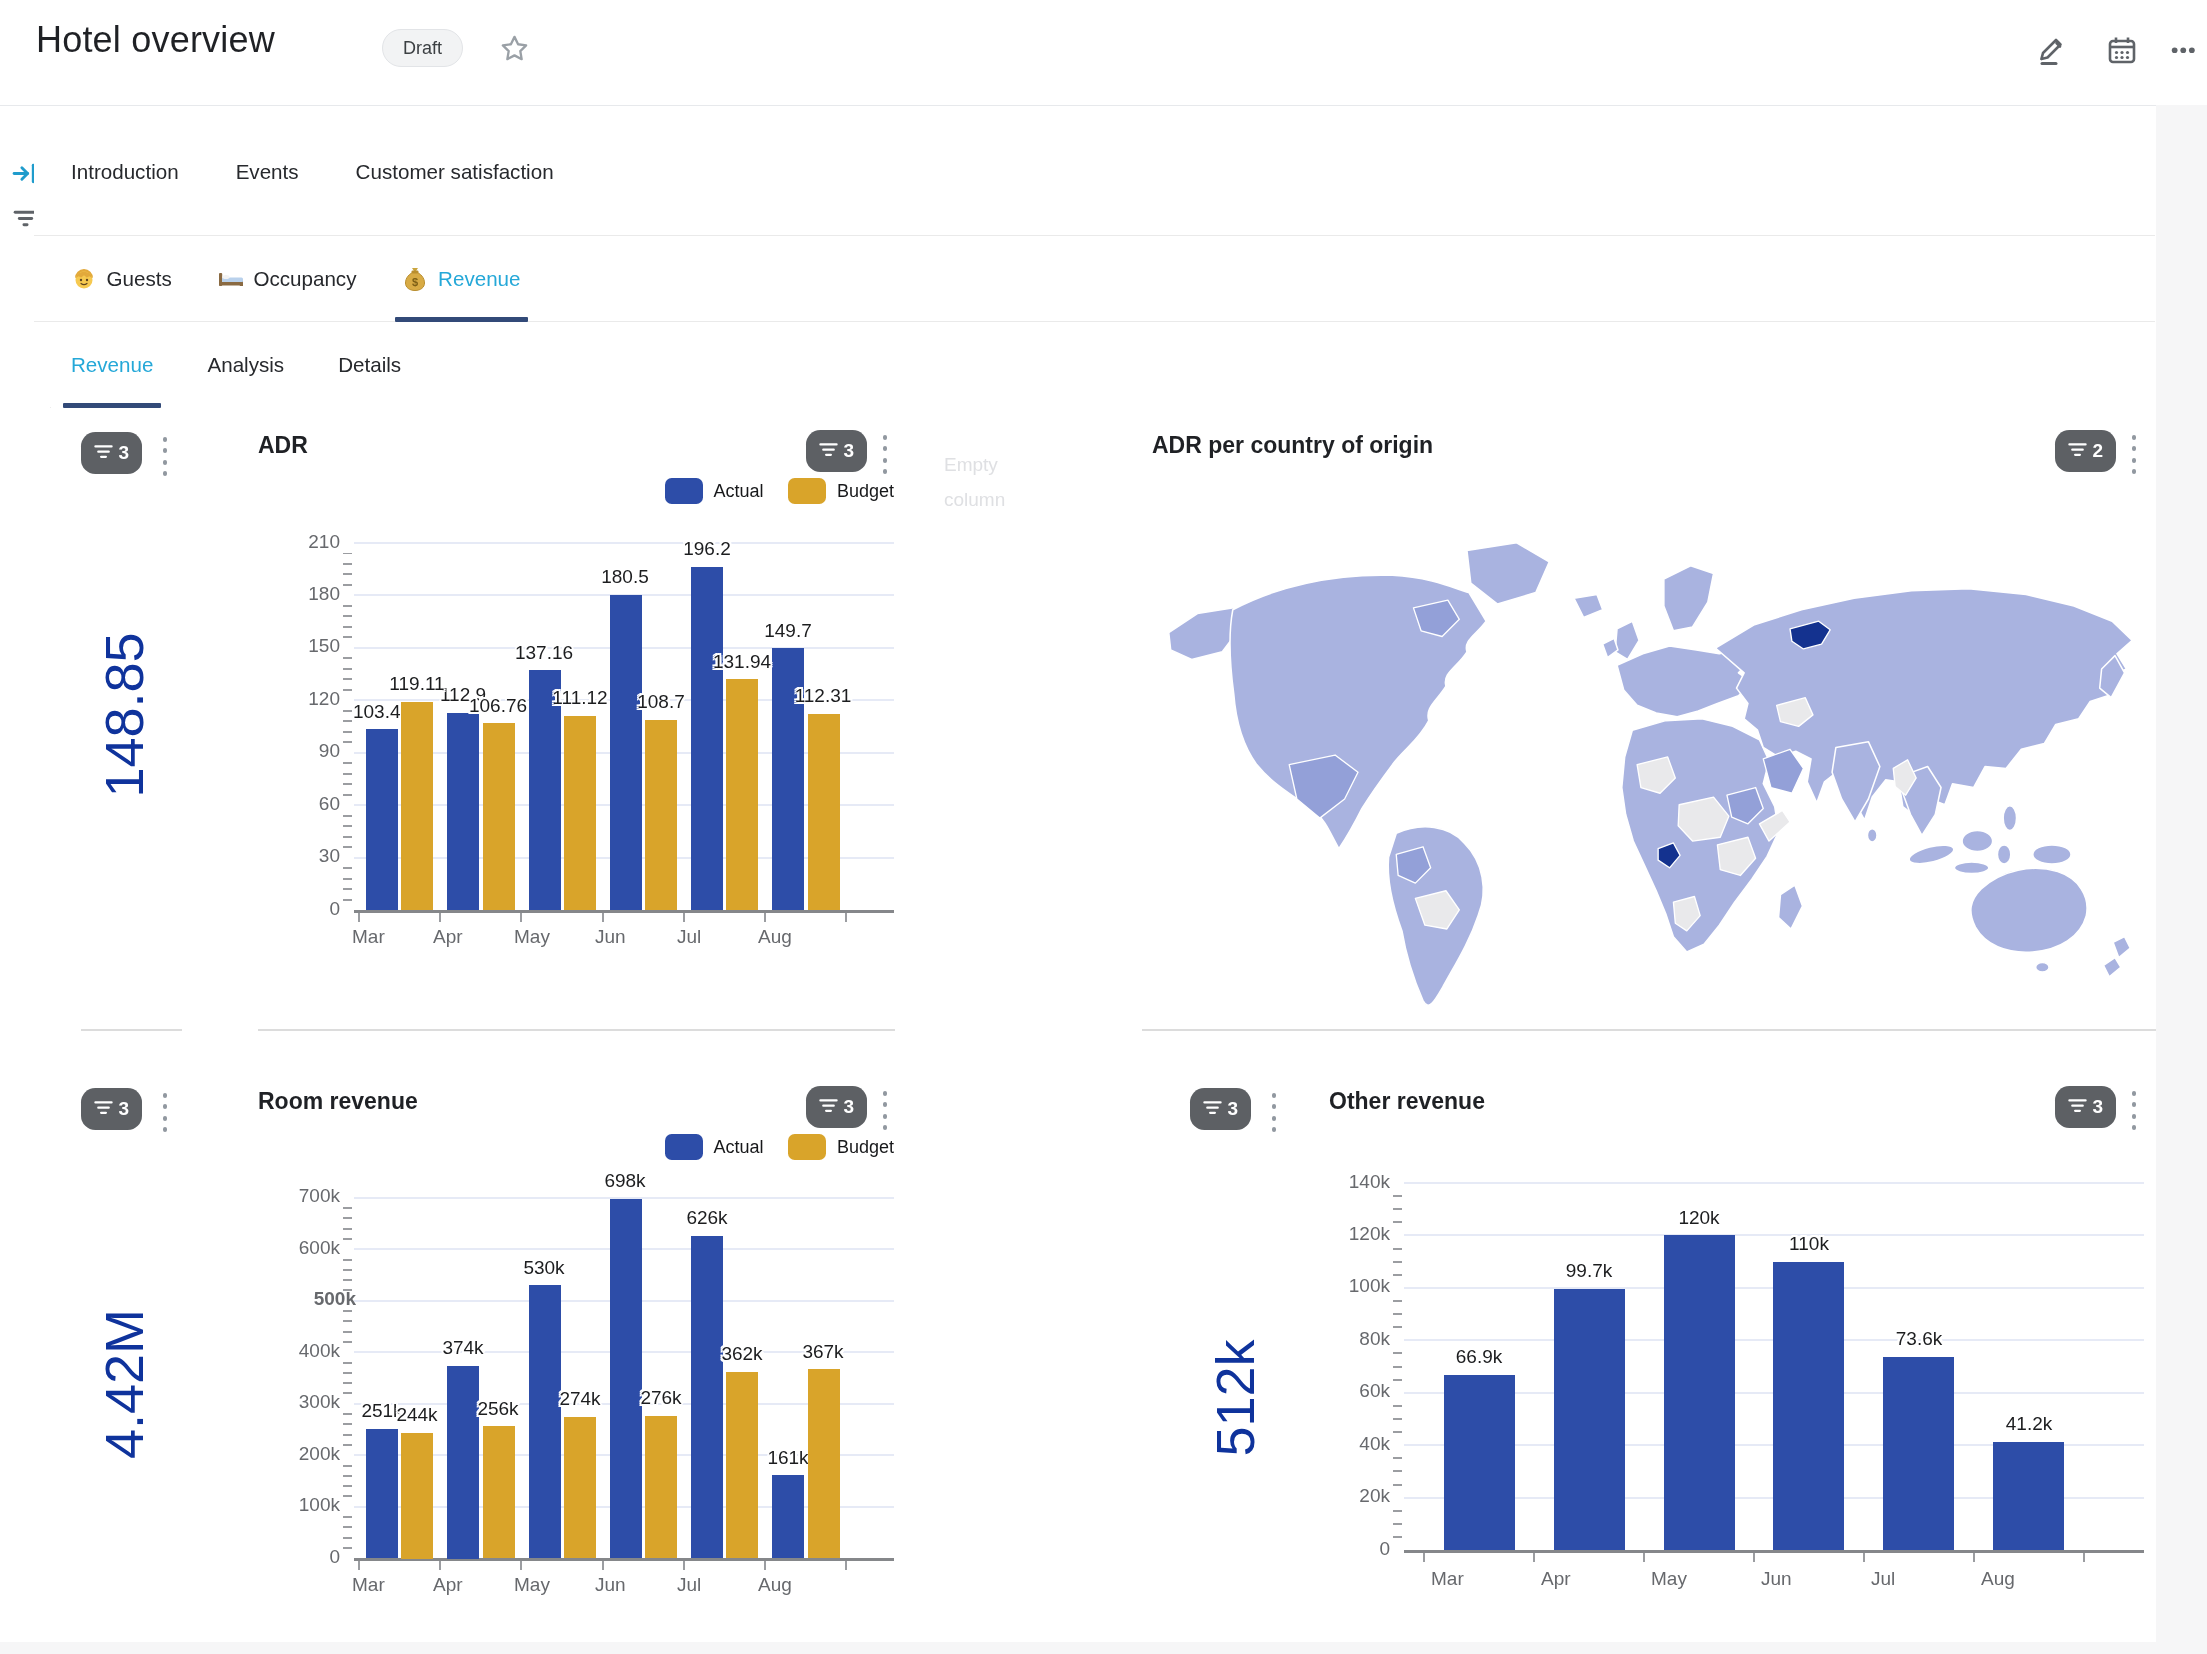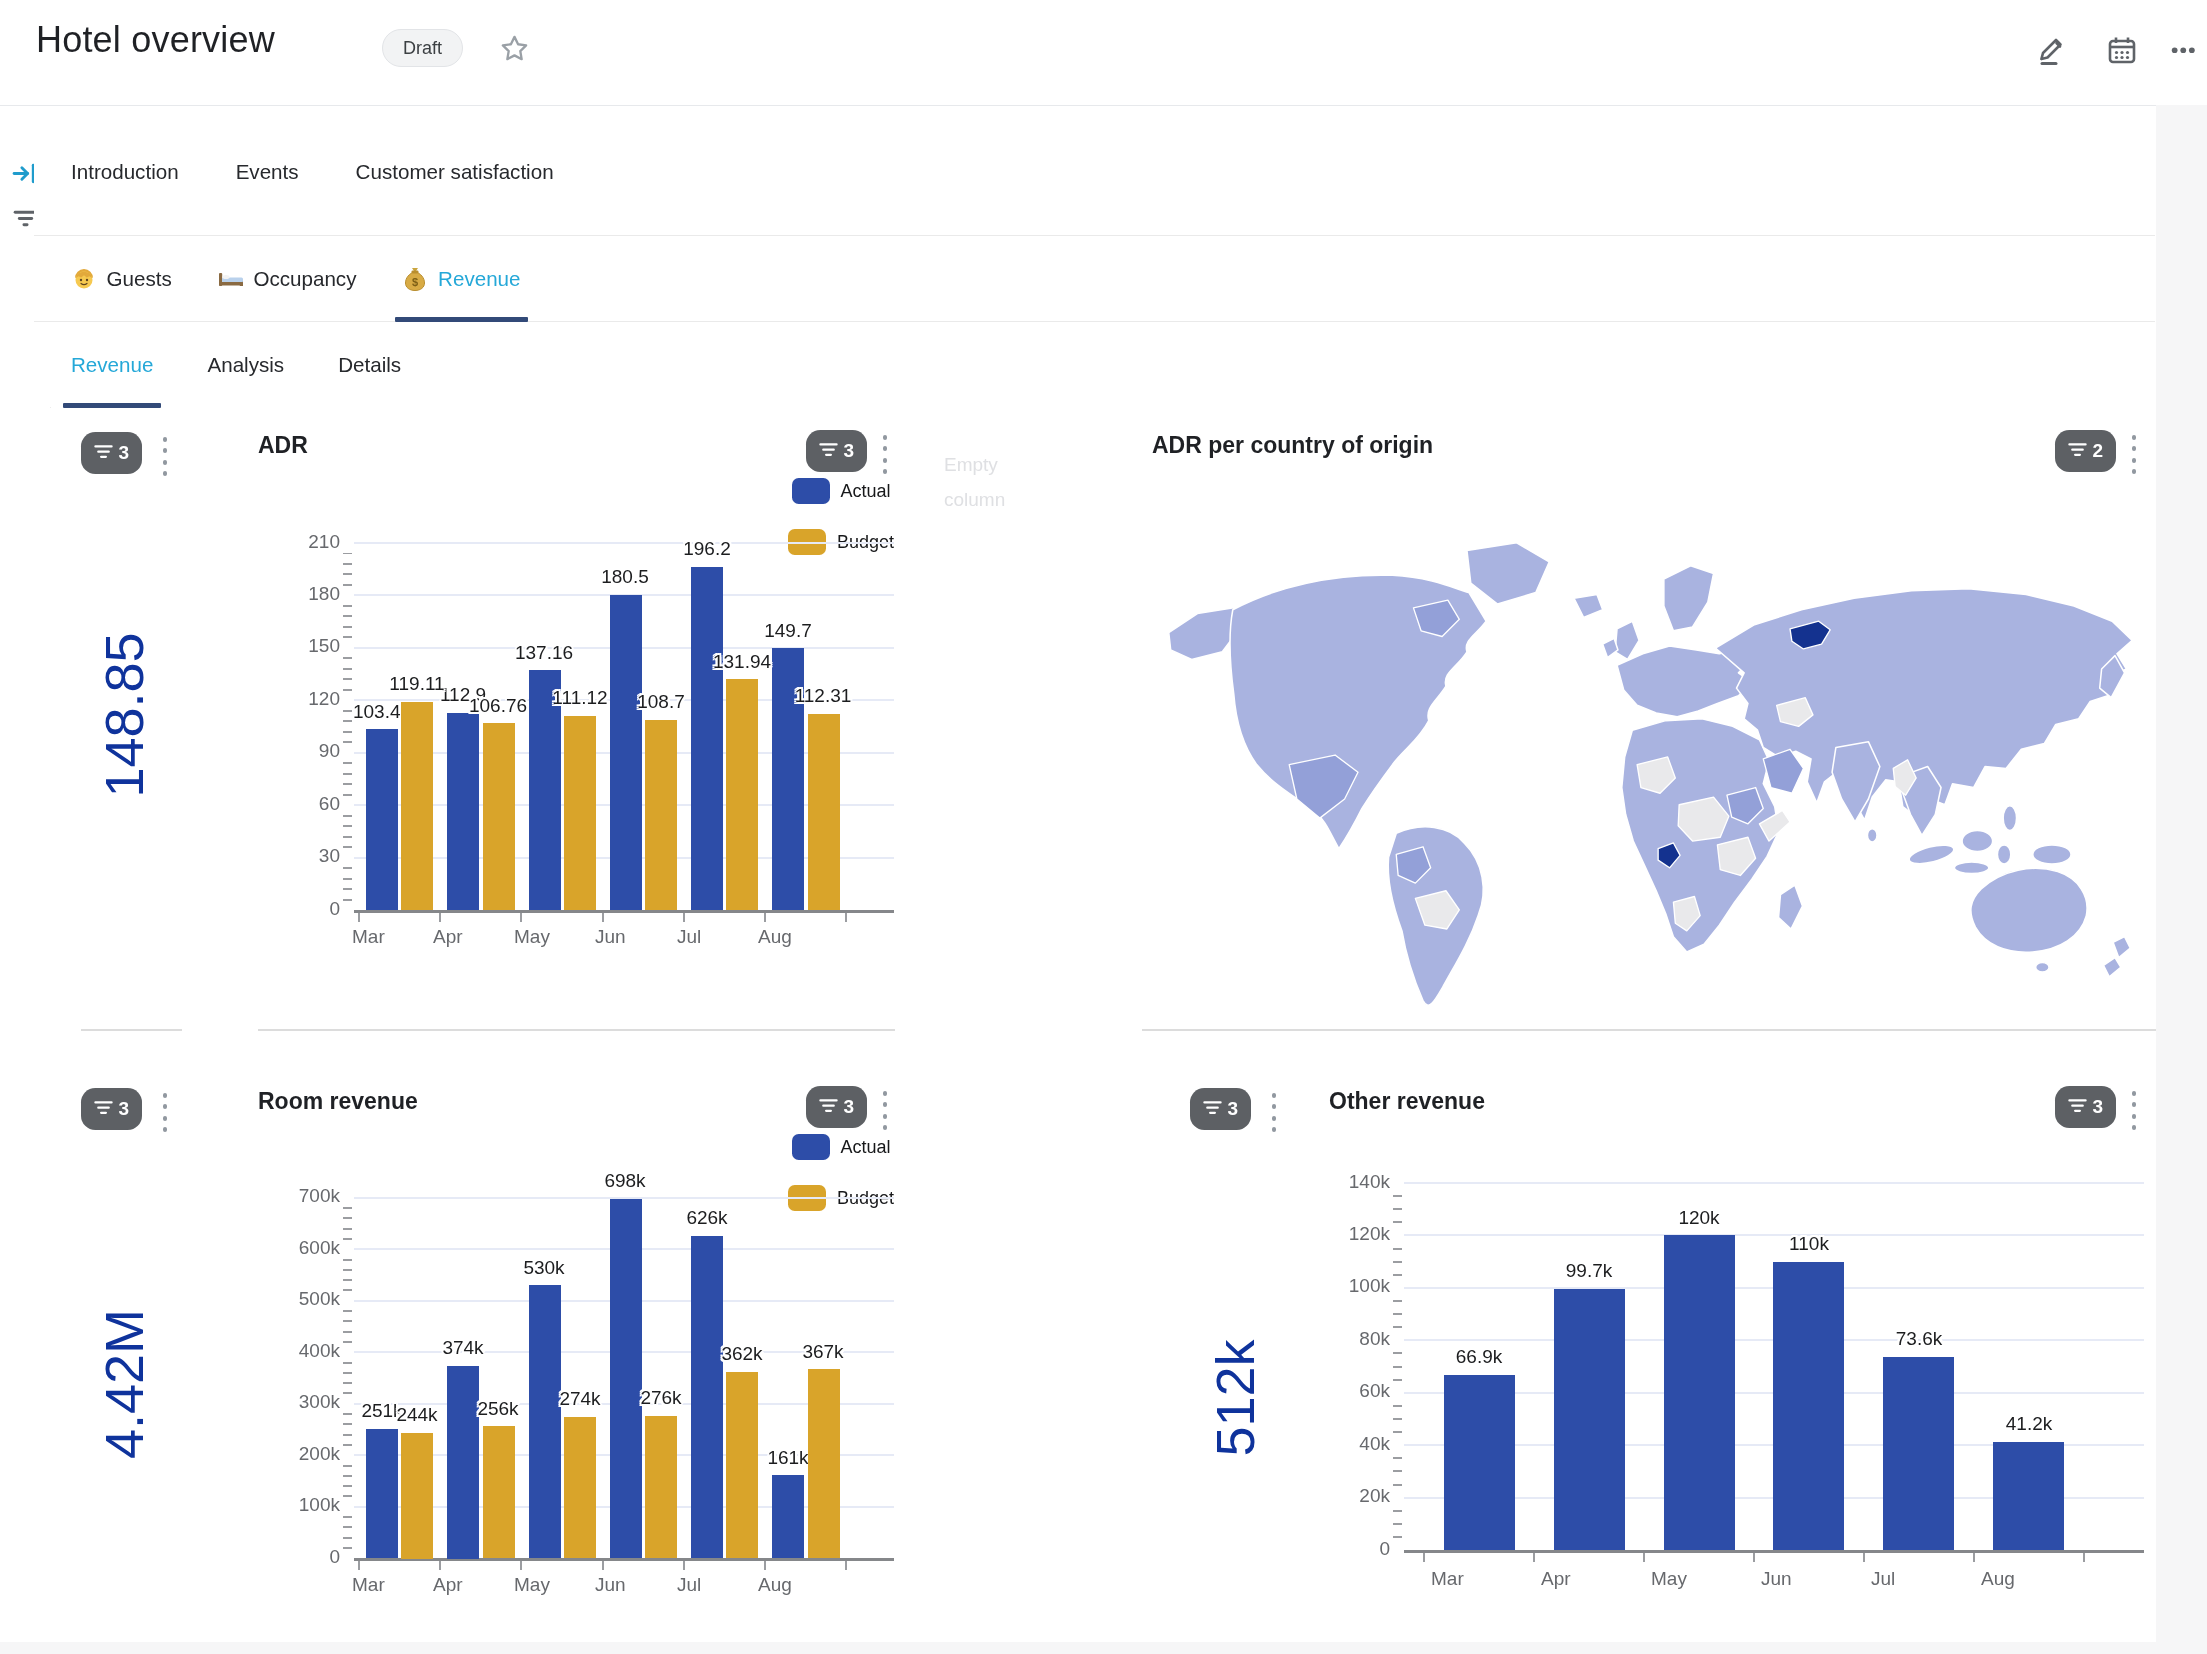--- a/index.html
+++ b/index.html
@@ -26,21 +26,21 @@
   .tab.active{color:#25a8d8;}
   .tab.active::after{content:"";position:absolute;left:-7.6px;right:-7.6px;bottom:-1px;height:4.8px;background:#324a78;border-radius:1px;}
   .tab .temoji{width:26px;height:26px;display:inline-flex;}
 
   
   .fbadge{width:61px;height:42px;background:#5d6064;border-radius:14.3px;display:flex;align-items:center;justify-content:center;gap:5.7px;color:#fff;font-size:19px;font-weight:700;cursor:pointer;}
   .dots{display:flex;flex-direction:column;gap:6.7px;padding:4.8px 7.6px;cursor:pointer;}
   .dots i{width:4.8px;height:4.8px;border-radius:50%;background:#9198a0;}
   .panel-title{font-size:23px;font-weight:700;color:#1f2125;white-space:nowrap;}
   .kpi{font-size:54px;font-weight:500;color:#0f339c;transform:translate(-50%,-50%) rotate(-90deg);white-space:nowrap;}
-  .legend{display:flex;gap:25px;align-items:center;flex-direction:column;}
+  .legend{display:flex;gap:25px;align-items:center;}
   .legend .li{display:flex;gap:10.5px;align-items:center;font-size:18px;color:#17181a;}
   .legend .sw{width:38px;height:26px;border-radius:6.7px;}
   .empty-col{width:107px;font-size:19px;color:#dfe0e3;line-height:1.85;}
 
   
   .chart{position:absolute;}
   .grid-line{position:absolute;height:1.9px;background:#e6eaf6;}
   .axis-baseline{position:absolute;height:2.9px;background:#85878a;}
   .y-tick-label{position:absolute;text-align:right;font-size:19px;color:#67696d;}
   .x-tick-label{position:absolute;text-align:left;font-size:19px;color:#67696d;}
@@ -440,21 +440,21 @@
       <div class="y-tick-label" style="left: 0px; top: 375px; width: 82px;">0</div>
       <div class="grid-line" style="left: 96px; top: 335px; width: 540px;"></div>
       <div class="y-tick-label" style="left: 0px; top: 323px; width: 82px;">100k</div>
       <div class="grid-line" style="left: 96px; top: 283px; width: 540px;"></div>
       <div class="y-tick-label" style="left: 0px; top: 272px; width: 82px;">200k</div>
       <div class="grid-line" style="left: 96px; top: 232px; width: 540px;"></div>
       <div class="y-tick-label" style="left: 0px; top: 220px; width: 82px;">300k</div>
       <div class="grid-line" style="left: 96px; top: 180px; width: 540px;"></div>
       <div class="y-tick-label" style="left: 0px; top: 169px; width: 82px;">400k</div>
       <div class="grid-line" style="left: 96px; top: 129px; width: 540px;"></div>
-      <div class="y-tick-label" style="left: 0px; top: 117px; width: 82px;">500k</div>
+      <div class="y-tick-label" style="left: 16px; top: 117px; width: 82px; font-weight: bold;">500k</div>
       <div class="grid-line" style="left: 96px; top: 77px; width: 540px;"></div>
       <div class="y-tick-label" style="left: 0px; top: 66px; width: 82px;">600k</div>
       <div class="grid-line" style="left: 96px; top: 26px; width: 540px;"></div>
       <div class="y-tick-label" style="left: 0px; top: 14.3px; width: 82px;">700k</div>
       <div class="minor-tick" style="left: 85px; top: 376px;"></div>
       <div class="minor-tick" style="left: 85px; top: 366px;"></div>
       <div class="minor-tick" style="left: 85px; top: 355px;"></div>
       <div class="minor-tick" style="left: 85px; top: 345px;"></div>
       <div class="minor-tick" style="left: 85px; top: 324px;"></div>
       <div class="minor-tick" style="left: 85px; top: 314px;"></div>

